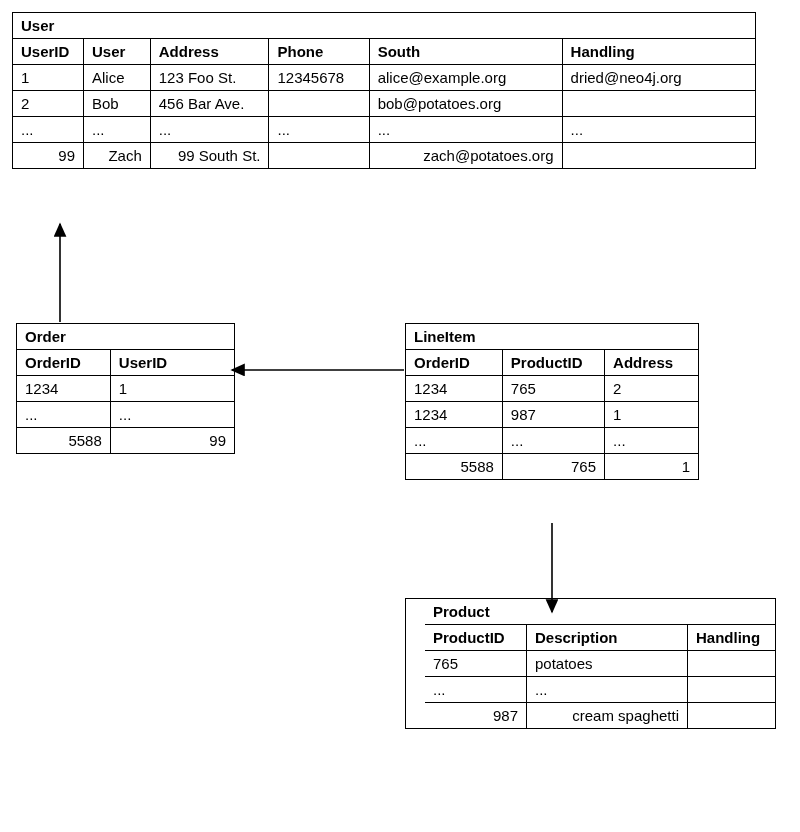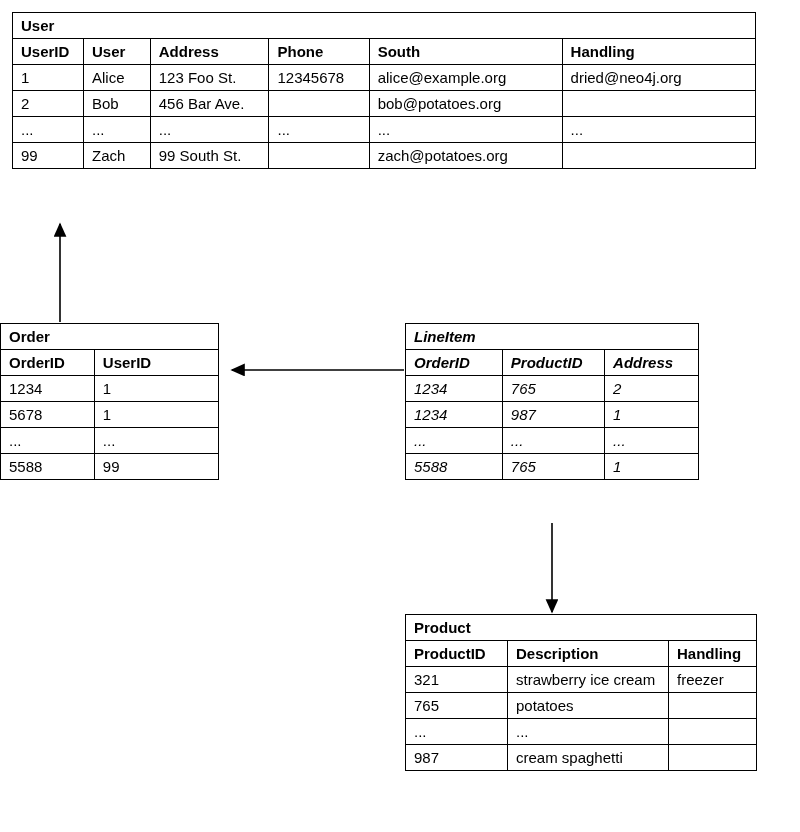--- a/index.html
+++ b/index.html
@@ -34,21 +34,21 @@
     border: 1.5px solid #000;
     padding: 4px 8px;
     text-align: left;
     font-weight: 400;
   }
   table.grid th {
     font-weight: 700;
   }
   
   table.grid tr:first-child th { border-top: none; }
-  table.grid tr:last-child td { border-bottom: none; }
+  table.grid tr:last-child td { border-bottom: none; text-align: right; }
   table.grid tr th:first-child, table.grid tr td:first-child { border-left: none; }
   table.grid tr th:last-child,  table.grid tr td:last-child  { border-right: none; }
 
   svg.arrows {
     position: absolute;
     left: 0;
     top: 0;
     width: 800px;
     height: 832px;
     pointer-events: none;
@@ -110,55 +110,51 @@
             <td>Zach</td>
             <td>99 South St.</td>
             <td></td>
             <td>zach@potatoes.org</td>
             <td></td>
           </tr>
         </tbody>
     </table>
   </div>
 
-  <div class="entity" id="ent-order" style="left:0; top:323px; width:217px;">
+  <div class="entity" id="ent-order" style="left:16px; top:323px; width:217px;">
     <div class="entity-title">Order</div>
     <table class="grid">
       <colgroup>
           <col style="width:43%">
           <col style="width:57%">
         </colgroup>
       <thead>
           <tr id="order-head">
             <th>OrderID</th>
             <th>UserID</th>
           </tr>
         </thead>
       <tbody id="order-body">
           <tr>
             <td>1234</td>
             <td>1</td>
           </tr>
           <tr>
-            <td>5678</td>
-            <td>1</td>
-          </tr>
-          <tr>
             <td>...</td>
             <td>...</td>
           </tr>
           <tr>
             <td>5588</td>
             <td>99</td>
           </tr>
         </tbody>
     </table>
   </div>
 
-  <div class="entity" id="ent-lineitem" style="left:405px; top:323px; width:292px;font-style:italic;">
+  <div class="entity" id="ent-lineitem" style="left:405px; top:323px; width:292px;">
     <div class="entity-title">LineItem</div>
     <table class="grid">
       <colgroup>
           <col style="width:33%">
           <col style="width:35%">
           <col style="width:32%">
         </colgroup>
       <thead>
           <tr id="lineitem-head">
             <th>OrderID</th>
@@ -184,41 +180,36 @@
           </tr>
           <tr>
             <td>5588</td>
             <td>765</td>
             <td>1</td>
           </tr>
         </tbody>
     </table>
   </div>
 
-  <div class="entity" id="ent-product" style="left:405px; top:614px; width:350px;">
+  <div class="entity" id="ent-product" style="left:405px; top:598px; width:350px;padding-left:19px;">
     <div class="entity-title">Product</div>
     <table class="grid">
       <colgroup>
           <col style="width:29%">
           <col style="width:46%">
           <col style="width:25%">
         </colgroup>
       <thead>
           <tr id="product-head">
             <th>ProductID</th>
             <th>Description</th>
             <th>Handling</th>
           </tr>
         </thead>
       <tbody id="product-body">
-          <tr>
-            <td>321</td>
-            <td>strawberry ice cream</td>
-            <td>freezer</td>
-          </tr>
           <tr>
             <td>765</td>
             <td>potatoes</td>
             <td></td>
           </tr>
           <tr>
             <td>...</td>
             <td>...</td>
             <td></td>
           </tr>

